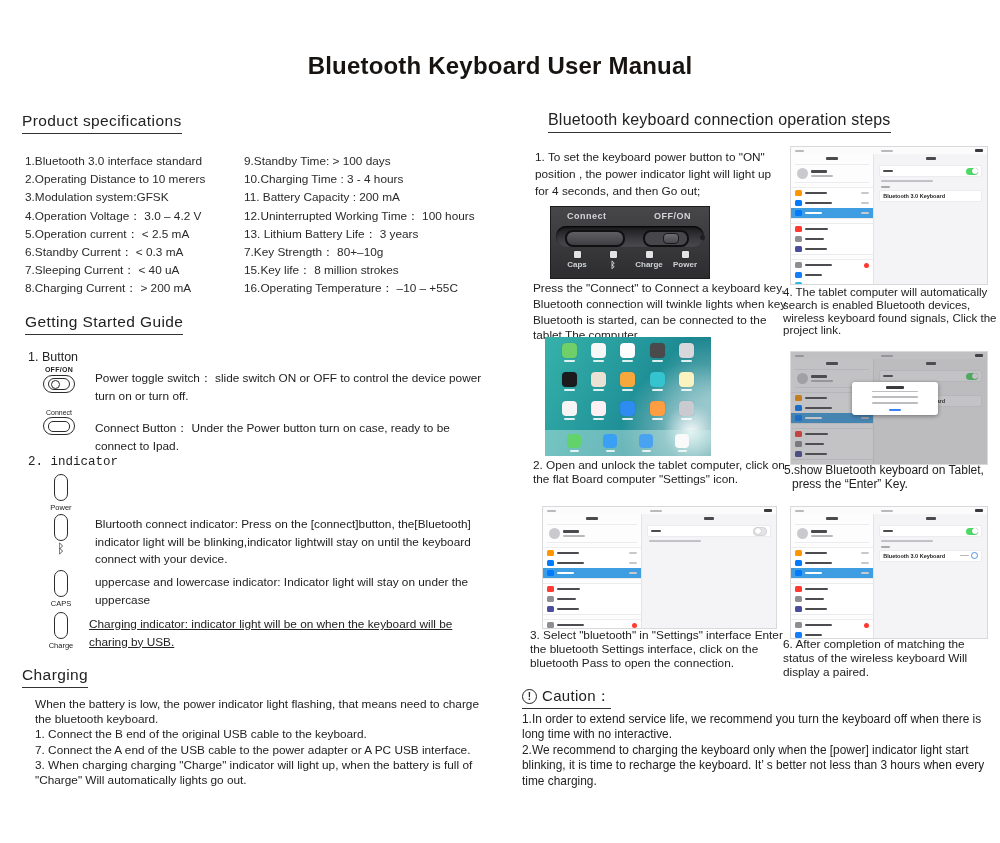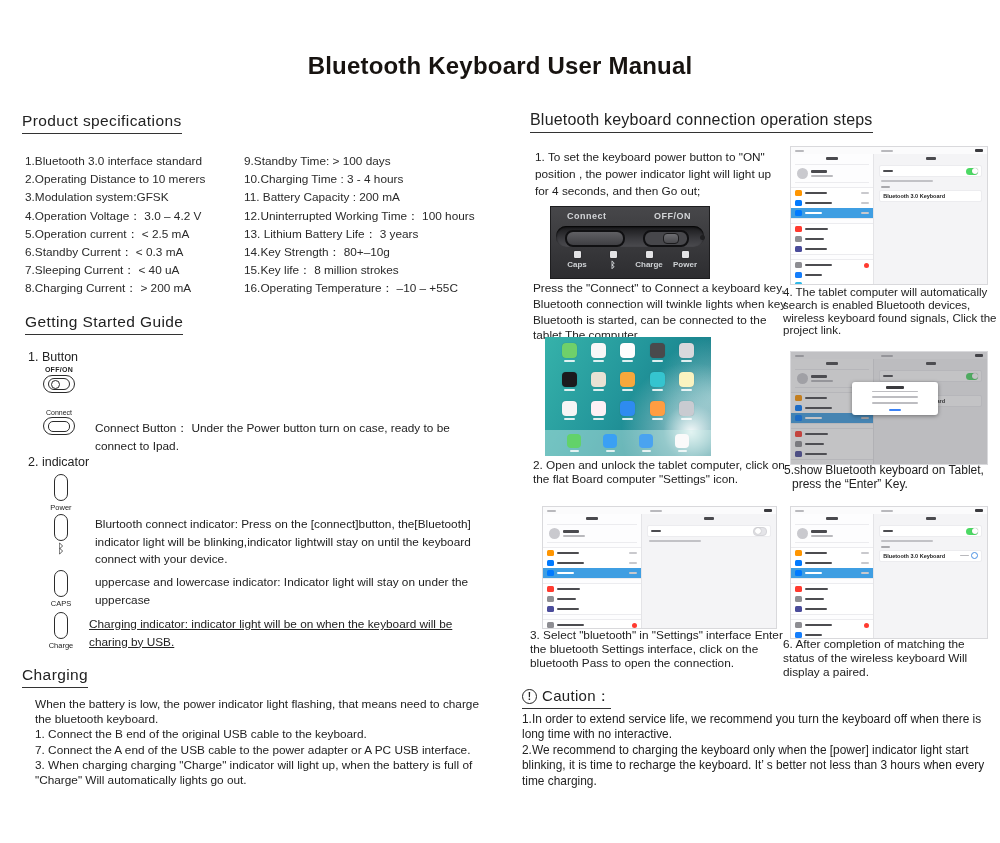--- a/index.html
+++ b/index.html
@@ -104,49 +104,50 @@
       <div>6.Standby Current： &lt; 0.3 mA</div>
       <div>7.Sleeping Current： &lt; 40 uA</div>
       <div>8.Charging Current： &gt; 200 mA</div>
     </div>
   <div id="spec-col2" class="abs speccol" style="left:244px;top:152px;width:250px;">
       <div>9.Standby Time: &gt; 100 days</div>
       <div>10.Charging Time : 3 - 4 hours</div>
       <div>11. Battery Capacity : 200 mA</div>
       <div>12.Uninterrupted Working Time： 100 hours</div>
       <div>13. Lithium Battery Life： 3 years</div>
-      <div>14.Key Strength： 80+–10g</div>
+      <div>7.Key Strength： 80+–10g</div>
       <div>15.Key life： 8 million strokes</div>
       <div>16.Operating Temperature： –10 – +55C</div>
     </div>
 
   <div class="abs" style="left:25px;top:313px;">
     <span class="hd">Getting Started Guide</span>
   </div>
 
   <div class="abs seclabel" style="left:28px;top:350px;">1. Button</div>
 
   <div class="abs iconcol" style="left:40px;top:366px;">
     <div class="icon-cap">OFF/ON</div>
     <div class="offon-shape">
         <div class="offon-inner">
           <div class="offon-dot"></div>
         </div>
       </div>
   </div>
+  <div class="abs btxt" style="left:95px;top:370px;width:392px;">Power toggle switch： slide switch ON or OFF to control the device power turn on or turn off.</div>
 
   <div class="abs iconcol" style="left:40px;top:409px;">
     <div class="icon-cap2">Connect</div>
     <div class="connect-shape">
         <div class="connect-inner"></div>
       </div>
   </div>
   <div class="abs btxt" style="left:95px;top:420px;width:392px;">Connect Button： Under the Power button turn on case, ready to be connect to Ipad.</div>
 
-  <div class="abs seclabel" style="left:28px;top:455px;">2. indicator</div>
+  <div class="abs seclabel" style="left:28px;top:455px;font-family:Liberation Mono, monospace;">2. indicator</div>
 
   <div class="abs iconcol" style="left:42px;top:474px;">
     <div class="pill"></div>
     <div class="ind-label">Power</div>
   </div>
 
   <div class="abs iconcol" style="left:42px;top:514px;">
     <div class="pill"></div>
     <div class="ind-label bt">ᛒ</div>
   </div>
@@ -167,21 +168,21 @@
   <div class="abs" style="left:22px;top:666px;">
     <span class="hd">Charging</span>
   </div>
   <div id="charging-lines" class="abs bodylines" style="left:35px;top:697px;width:448px;">
       <div>When the battery is low, the power indicator light flashing, that means need to charge the bluetooth keyboard.</div>
       <div>1. Connect the B end of the original USB cable to the keyboard.</div>
       <div>7. Connect the A end of the USB cable to the power adapter or A PC USB interface.</div>
       <div>3. When charging charging "Charge" indicator will light up, when the battery is full of "Charge" Will automatically lights go out.</div>
     </div>
 
-  <div class="abs" style="left:530px;top:111px;">
+  <div class="abs" style="left:548px;top:111px;">
     <span class="hd hd-ops">Bluetooth keyboard connection operation steps</span>
   </div>
 
   <div class="abs step" style="left:535px;top:149px;width:250px;line-height:17px;">1. To set the keyboard power button to "ON" position , the power indicator light will light up for 4 seconds, and then Go out;</div>
 
   <div id="kb-photo" class="abs kb" style="left:550px;top:206px;width:158px;height:71px;">
     <span class="kb-label" style="left:16px;">Connect</span>
     <span class="kb-label" style="right:18px;">OFF/ON</span>
     <div class="kb-groove"></div>
     <div class="kb-connect-btn"></div>

